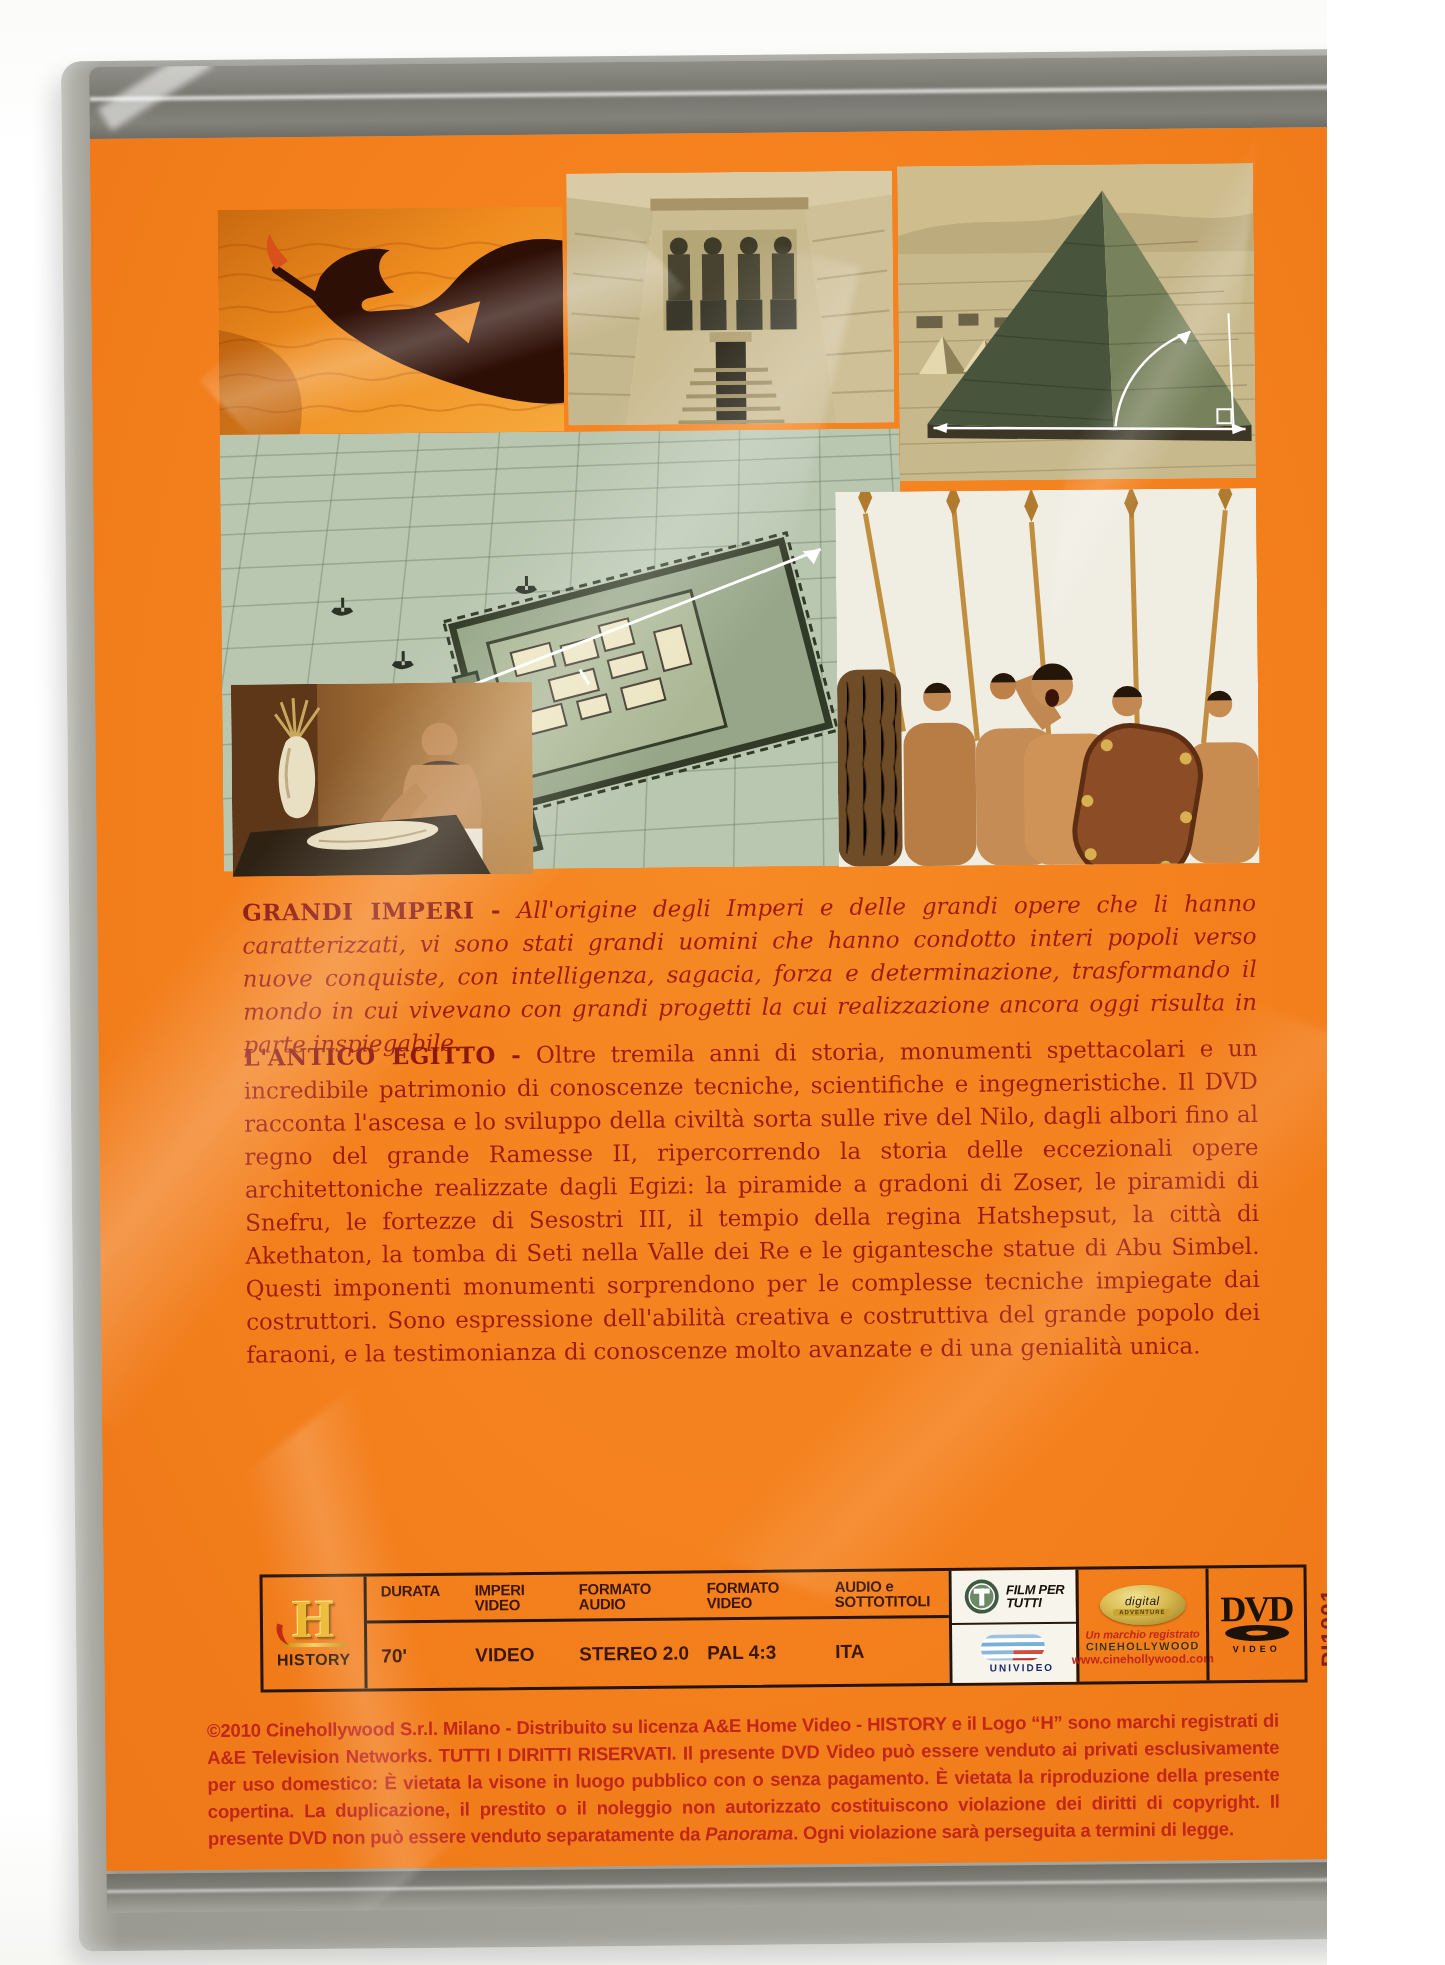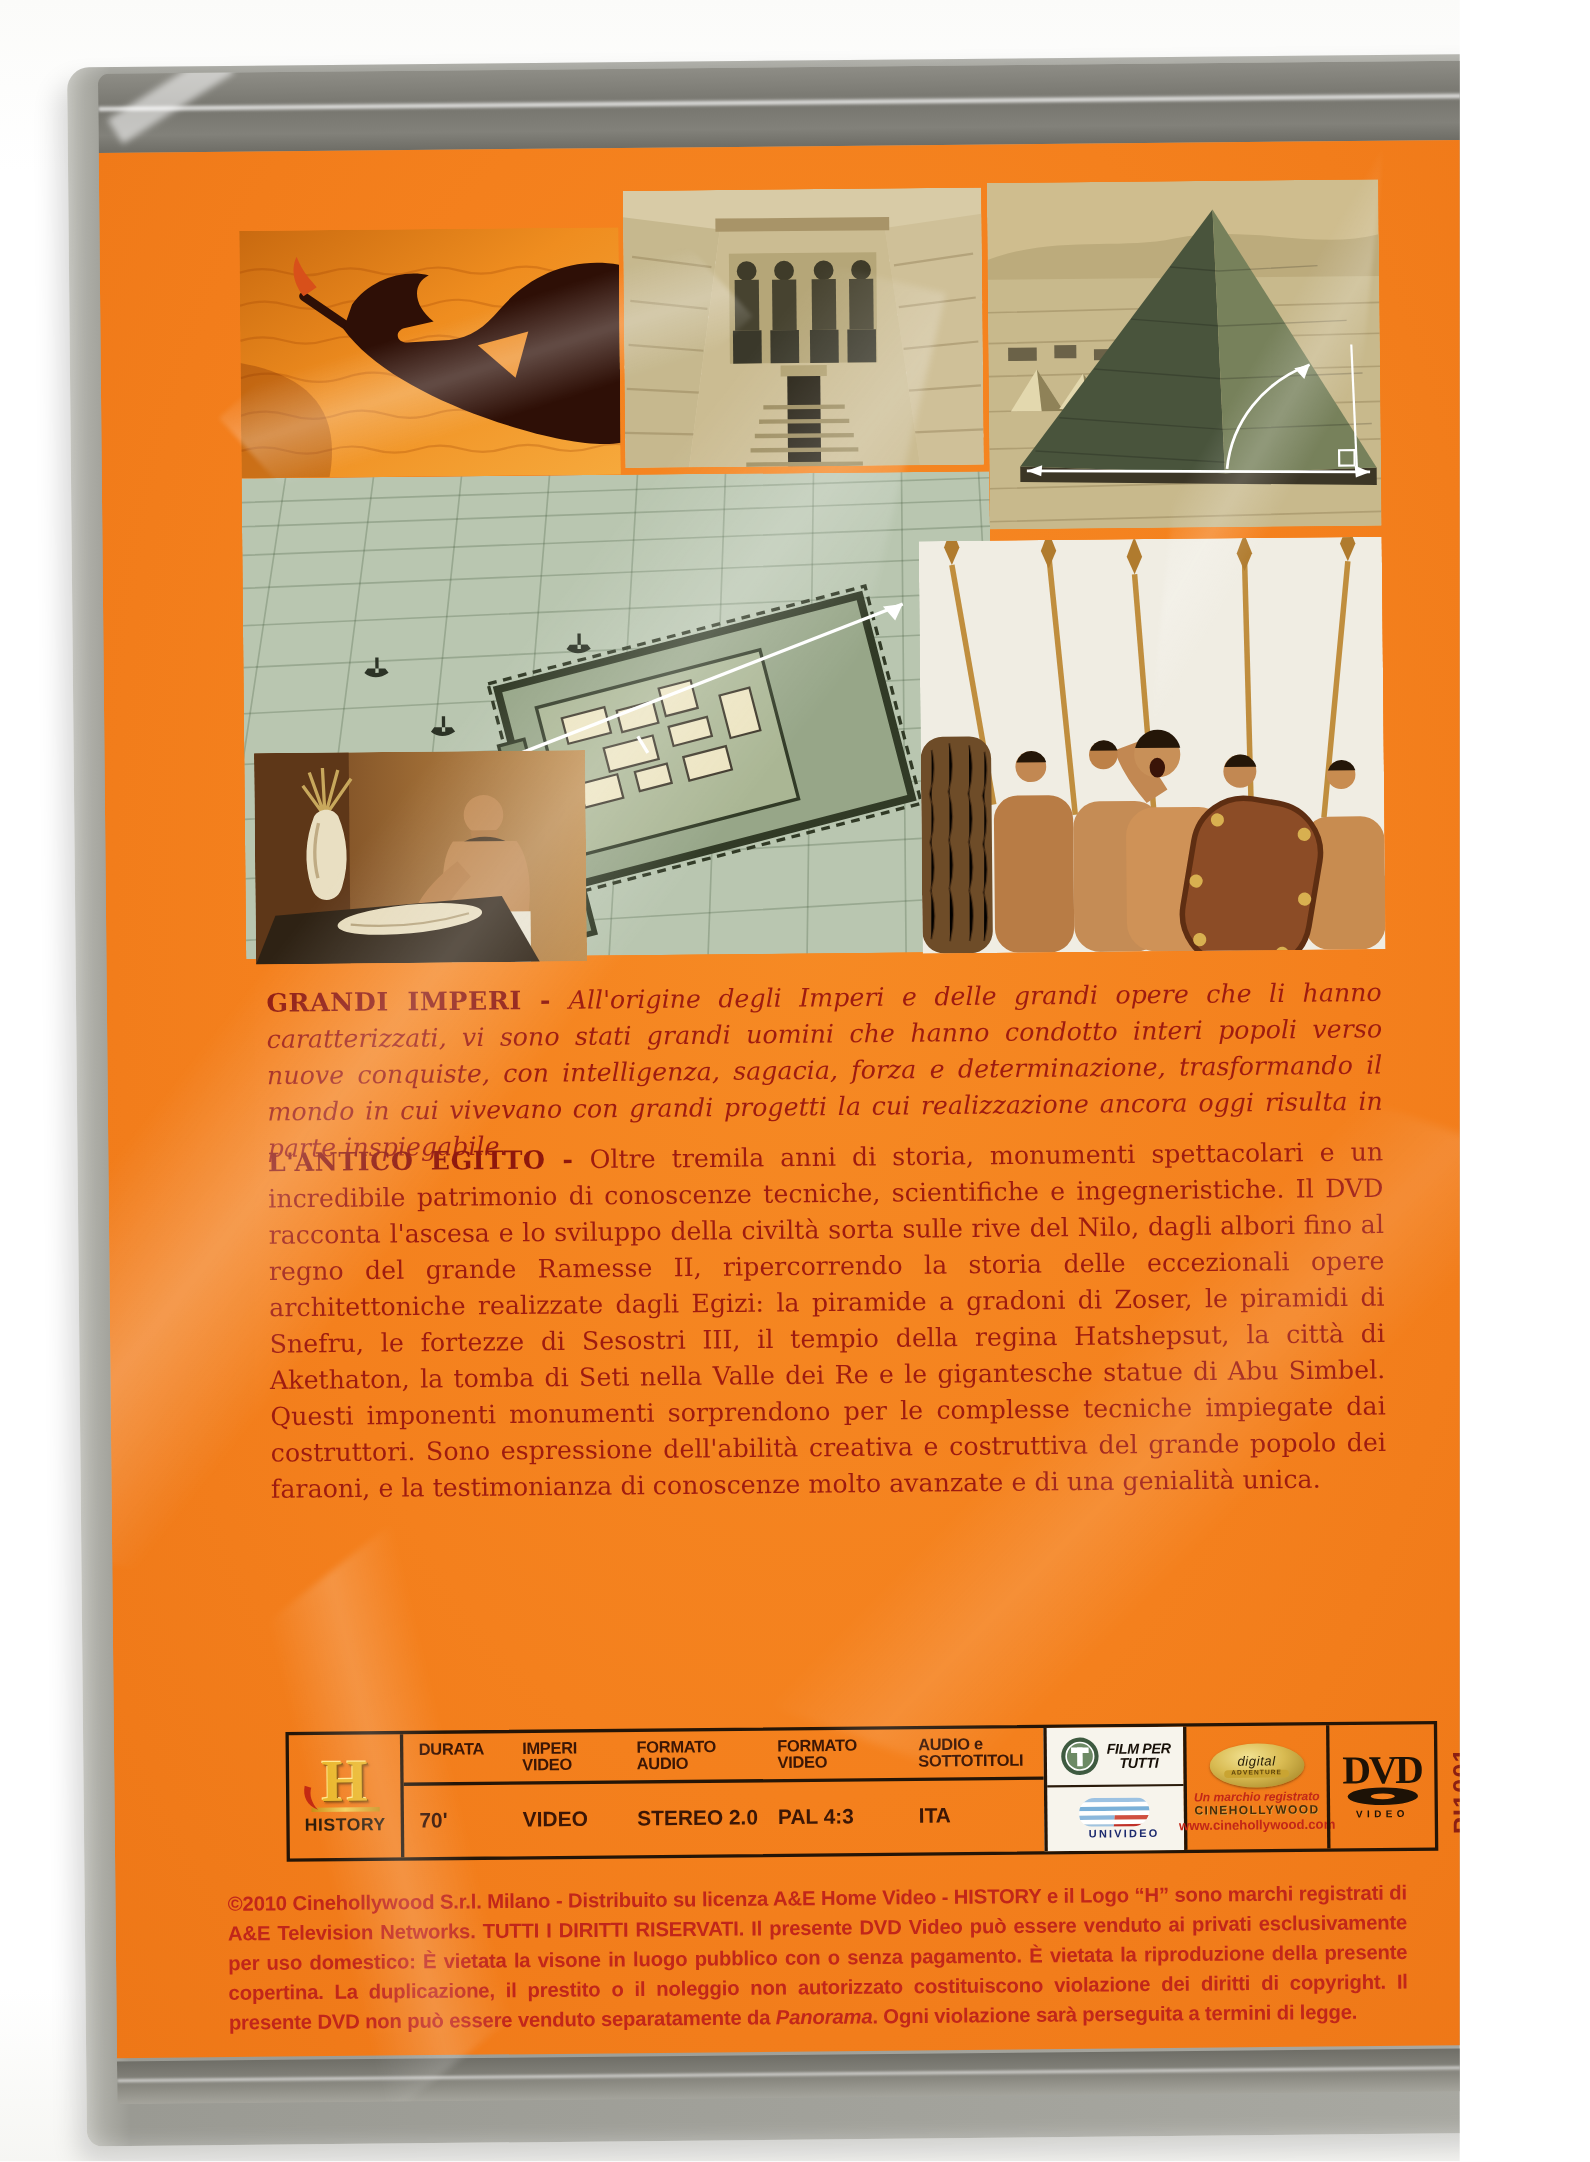--- a/index.html
+++ b/index.html
@@ -47,21 +47,21 @@
   .h-underline{width:62px;height:4px;background:linear-gradient(90deg,#c88c14,#f2cf5a,#c88c14);margin-top:2px;}
   .h-label{margin-top:4px;font-size:16px;font-weight:800;letter-spacing:0.5px;color:#2f1c09;}
   .table{width:582px;box-sizing:border-box;display:flex;flex-direction:column;}
   .trow{display:grid;grid-template-columns:94px 104px 128px 128px 128px;}
   .trow-h{height:47px;border-bottom:3px solid #241507;box-sizing:border-box;padding-top:7px;}
   .trow-v{flex:1;align-items:center;}
   .hcell{padding-left:14px;color:#3c1605;font-weight:700;font-size:15px;line-height:15px;letter-spacing:-0.3px;}
   .vcell{padding-left:14px;color:#3c1605;font-weight:700;font-size:19px;}
   .ftbox{width:127px;border-left:3px solid #241507;box-sizing:border-box;background:#f7f4ec;display:flex;flex-direction:column;}
   .ft-top{height:52px;border-bottom:2px solid #2a1a0a;display:flex;align-items:center;justify-content:center;gap:5px;}
-  .ft-text{font-size:13px;line-height:13px;font-weight:900;font-style:italic;color:#181008;text-align:center;letter-spacing:-0.3px;}
+  .ft-text{font-size:13px;line-height:13px;font-weight:900;font-style:italic;color:#181008;text-align:left;letter-spacing:-0.3px;}
   .ft-bottom{flex:1;display:flex;flex-direction:column;align-items:center;justify-content:center;}
   .univideo-label{font-size:10px;font-weight:900;letter-spacing:2px;color:#1c2a6e;margin-top:1px;padding-left:15px;}
   .digbox{width:130px;border-left:3px solid #241507;box-sizing:border-box;display:flex;flex-direction:column;align-items:center;justify-content:center;}
   .dig-oval{width:86px;height:40px;border-radius:50%;background:radial-gradient(ellipse at 40% 30%,#f2e292 0%,#d9bb52 45%,#9a7a1e 100%);
         display:flex;flex-direction:column;align-items:center;justify-content:center;box-shadow:0 1px 2px rgba(60,40,0,.5);}
   .dig-word{font-size:12px;line-height:15px;font-weight:400;font-style:italic;color:#241a06;letter-spacing:0.5px;}
   .dig-sub{font-size:6px;line-height:7px;font-weight:700;letter-spacing:1px;color:#5c420a;background:#c9a432;padding:0 6px;border-radius:4px;}
   .dig-reg{margin-top:3px;font-size:11px;font-weight:700;font-style:italic;color:#c22718;}
   .dig-co{font-size:11px;font-weight:900;letter-spacing:1.2px;color:#4a2c08;text-shadow:0.5px 0.5px 0 #e0b050;}
   .dig-url{font-size:12px;font-weight:800;color:#c22718;}

